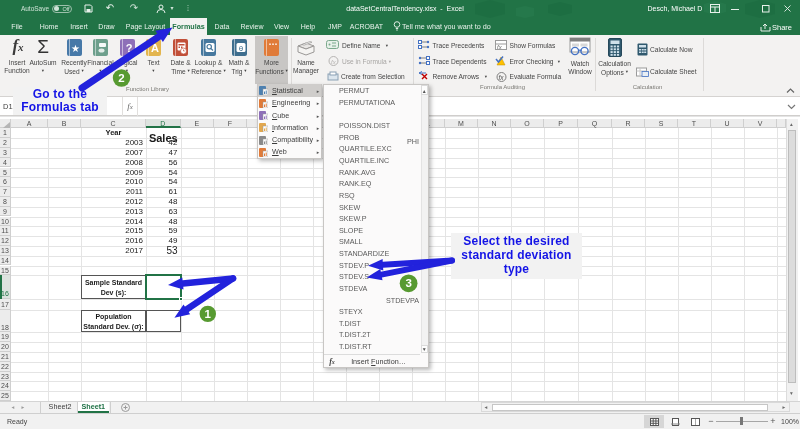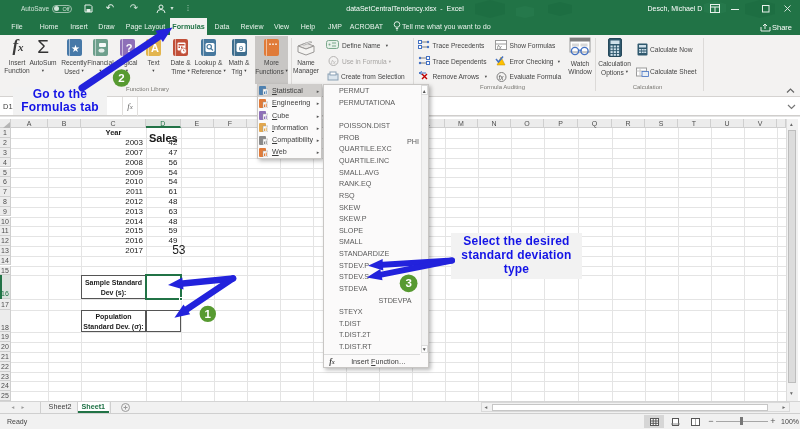--- a/index.html
+++ b/index.html
@@ -408,21 +408,21 @@
 <div style="position:absolute;left:146px;top:196.9000000000001px;width:34.5px;height:9.800000000000011px;font-size:8px;color:#1a1a1a;font-weight:normal;text-align:right;line-height:9.800000000000011px;padding-right:3px;">48</div>
 <div style="position:absolute;left:81px;top:206.7000000000001px;width:65px;height:9.800000000000011px;font-size:8px;color:#1a1a1a;font-weight:normal;text-align:right;line-height:9.800000000000011px;padding-right:3px;">2013</div>
 <div style="position:absolute;left:146px;top:206.7000000000001px;width:34.5px;height:9.800000000000011px;font-size:8px;color:#1a1a1a;font-weight:normal;text-align:right;line-height:9.800000000000011px;padding-right:3px;">63</div>
 <div style="position:absolute;left:81px;top:216.5000000000001px;width:65px;height:9.800000000000011px;font-size:8px;color:#1a1a1a;font-weight:normal;text-align:right;line-height:9.800000000000011px;padding-right:3px;">2014</div>
 <div style="position:absolute;left:146px;top:216.5000000000001px;width:34.5px;height:9.800000000000011px;font-size:8px;color:#1a1a1a;font-weight:normal;text-align:right;line-height:9.800000000000011px;padding-right:3px;">48</div>
 <div style="position:absolute;left:81px;top:226.30000000000013px;width:65px;height:9.800000000000011px;font-size:8px;color:#1a1a1a;font-weight:normal;text-align:right;line-height:9.800000000000011px;padding-right:3px;">2015</div>
 <div style="position:absolute;left:146px;top:226.30000000000013px;width:34.5px;height:9.800000000000011px;font-size:8px;color:#1a1a1a;font-weight:normal;text-align:right;line-height:9.800000000000011px;padding-right:3px;">59</div>
 <div style="position:absolute;left:81px;top:236.10000000000014px;width:65px;height:9.800000000000011px;font-size:8px;color:#1a1a1a;font-weight:normal;text-align:right;line-height:9.800000000000011px;padding-right:3px;">2016</div>
 <div style="position:absolute;left:146px;top:236.10000000000014px;width:34.5px;height:9.800000000000011px;font-size:8px;color:#1a1a1a;font-weight:normal;text-align:right;line-height:9.800000000000011px;padding-right:3px;">49</div>
 <div style="position:absolute;left:81px;top:245.90000000000015px;width:65px;height:9.800000000000011px;font-size:8px;color:#1a1a1a;font-weight:normal;text-align:right;line-height:9.800000000000011px;padding-right:3px;">2017</div>
-<div style="position:absolute;left:146px;top:245.90000000000015px;width:34.5px;height:9.800000000000011px;font-size:12px;color:#1a1a1a;font-weight:normal;text-align:right;line-height:9.800000000000011px;padding-right:3px;margin-left:8px;">53</div>
+<div style="position:absolute;left:146px;top:245.90000000000015px;width:34.5px;height:9.800000000000011px;font-size:10px;color:#1a1a1a;font-weight:normal;text-align:right;line-height:9.800000000000011px;padding-right:3px;">53</div>
 <div style="position:absolute;left:81px;top:275.3000000000002px;width:65px;height:23.600000000000023px;border:1px solid #555;font-size:7px;font-weight:bold;color:#1a1a1a;text-align:center;line-height:10.5px;padding-top:1.5px;">Sample Standard<br>Dev (s):</div>
 <div style="position:absolute;left:145px;top:274.3000000000002px;width:37px;height:25.600000000000023px;border:2px solid #217346;background:#fff;"></div>
 <div style="position:absolute;left:179px;top:297.4000000000002px;width:3.5px;height:3.5px;background:#217346;border:1px solid #fff;"></div>
 <div style="position:absolute;left:81px;top:309.9000000000002px;width:65px;height:22.5px;border:1px solid #555;font-size:7px;font-weight:bold;color:#1a1a1a;text-align:center;line-height:10.5px;padding-top:1px;">Population<br>Standard Dev. (σ):</div>
 <div style="position:absolute;left:146px;top:309.9000000000002px;width:34.5px;height:22.5px;border:1px solid #555;background:#fff;"></div>
 <div class="" style="left:785.5px;top:118.5px;width:12px;height:282.5px;background:#f1f1f1;border-left:1px solid #dcdcdc"></div>
 <div style="position:absolute;left:786.5px;top:119.5px;width:10px;height:8px;font-size:5.5px;color:#6a6a6a;font-weight:normal;text-align:center;line-height:8px;white-space:nowrap;">▴</div>
 <div style="position:absolute;left:787.5px;top:130px;width:8px;height:253px;background:#dcdcdc;border:1px solid #bdbdbd;"></div>
 <div style="position:absolute;left:786.5px;top:389px;width:10px;height:8px;font-size:5.5px;color:#6a6a6a;font-weight:normal;text-align:center;line-height:8px;white-space:nowrap;">▾</div>
 <div class="" style="left:0;top:401px;width:800px;height:11.5px;background:#f1f1f1;border-top:1px solid #d4d4d4"></div>
@@ -516,32 +516,32 @@
 <div style="position:absolute;left:272px;top:146.4px;width:44px;height:12.3px;font-size:7.2px;color:#3c3c3c;font-weight:normal;text-align:left;line-height:12.3px;white-space:nowrap;"><u>W</u>eb</div>
 <div style="position:absolute;left:314px;top:147.4px;width:8px;height:10px;font-size:5px;color:#555;font-weight:normal;text-align:center;line-height:10px;white-space:nowrap;">▸</div>
 <div style="position:absolute;left:322.5px;top:83.8px;width:106.5px;height:284px;background:#fbfafa;border:1px solid #c8c6c4;box-shadow:2px 2px 4px rgba(0,0,0,0.28);"></div>
 <div style="position:absolute;left:339px;top:85.2px;width:80px;height:11.63px;font-size:7.2px;color:#5a5a5a;font-weight:normal;text-align:left;line-height:11.63px;white-space:nowrap;">PERMUT</div>
 <div style="position:absolute;left:339px;top:96.83px;width:80px;height:11.63px;font-size:7.2px;color:#5a5a5a;font-weight:normal;text-align:left;line-height:11.63px;white-space:nowrap;">PERMUTATIONA</div>
 <div style="position:absolute;left:339px;top:108.46px;width:80px;height:11.63px;font-size:7.2px;color:#5a5a5a;font-weight:normal;text-align:right;line-height:11.63px;white-space:nowrap;margin-top:28px;">PHI</div>
 <div style="position:absolute;left:339px;top:120.08999999999999px;width:80px;height:11.63px;font-size:7.2px;color:#5a5a5a;font-weight:normal;text-align:left;line-height:11.63px;white-space:nowrap;">POISSON.DIST</div>
 <div style="position:absolute;left:339px;top:131.72px;width:80px;height:11.63px;font-size:7.2px;color:#5a5a5a;font-weight:normal;text-align:left;line-height:11.63px;white-space:nowrap;">PROB</div>
 <div style="position:absolute;left:339px;top:143.35px;width:80px;height:11.63px;font-size:7.2px;color:#5a5a5a;font-weight:normal;text-align:left;line-height:11.63px;white-space:nowrap;">QUARTILE.EXC</div>
 <div style="position:absolute;left:339px;top:154.98px;width:80px;height:11.63px;font-size:7.2px;color:#5a5a5a;font-weight:normal;text-align:left;line-height:11.63px;white-space:nowrap;">QUARTILE.INC</div>
-<div style="position:absolute;left:339px;top:166.60999999999999px;width:80px;height:11.63px;font-size:7.2px;color:#5a5a5a;font-weight:normal;text-align:left;line-height:11.63px;white-space:nowrap;">SMALL.AVG</div>
+<div style="position:absolute;left:339px;top:166.60999999999999px;width:80px;height:11.63px;font-size:7.2px;color:#5a5a5a;font-weight:normal;text-align:left;line-height:11.63px;white-space:nowrap;">RANK.AVG</div>
 <div style="position:absolute;left:339px;top:178.23999999999998px;width:80px;height:11.63px;font-size:7.2px;color:#5a5a5a;font-weight:normal;text-align:left;line-height:11.63px;white-space:nowrap;">RANK.EQ</div>
 <div style="position:absolute;left:339px;top:189.86999999999998px;width:80px;height:11.63px;font-size:7.2px;color:#5a5a5a;font-weight:normal;text-align:left;line-height:11.63px;white-space:nowrap;">RSQ</div>
 <div style="position:absolute;left:339px;top:201.49999999999997px;width:80px;height:11.63px;font-size:7.2px;color:#5a5a5a;font-weight:normal;text-align:left;line-height:11.63px;white-space:nowrap;">SKEW</div>
 <div style="position:absolute;left:339px;top:213.12999999999997px;width:80px;height:11.63px;font-size:7.2px;color:#5a5a5a;font-weight:normal;text-align:left;line-height:11.63px;white-space:nowrap;">SKEW.P</div>
 <div style="position:absolute;left:339px;top:224.75999999999996px;width:80px;height:11.63px;font-size:7.2px;color:#5a5a5a;font-weight:normal;text-align:left;line-height:11.63px;white-space:nowrap;">SLOPE</div>
 <div style="position:absolute;left:339px;top:236.38999999999996px;width:80px;height:11.63px;font-size:7.2px;color:#5a5a5a;font-weight:normal;text-align:left;line-height:11.63px;white-space:nowrap;">SMALL</div>
 <div style="position:absolute;left:339px;top:248.01999999999995px;width:80px;height:11.63px;font-size:7.2px;color:#5a5a5a;font-weight:normal;text-align:left;line-height:11.63px;white-space:nowrap;">STANDARDIZE</div>
 <div style="position:absolute;left:339px;top:259.65px;width:80px;height:11.63px;font-size:7.2px;color:#5a5a5a;font-weight:normal;text-align:left;line-height:11.63px;white-space:nowrap;">STDEV.P</div>
 <div style="position:absolute;left:339px;top:271.28px;width:80px;height:11.63px;font-size:7.2px;color:#5a5a5a;font-weight:normal;text-align:left;line-height:11.63px;white-space:nowrap;">STDEV.S</div>
 <div style="position:absolute;left:339px;top:282.90999999999997px;width:80px;height:11.63px;font-size:7.2px;color:#5a5a5a;font-weight:normal;text-align:left;line-height:11.63px;white-space:nowrap;">STDEVA</div>
-<div style="position:absolute;left:355px;top:294.53999999999996px;width:80px;height:11.63px;font-size:7.2px;color:#5a5a5a;font-weight:normal;text-align:center;line-height:11.63px;white-space:nowrap;">STDEVPA</div>
+<div style="position:absolute;left:339px;top:294.53999999999996px;width:80px;height:11.63px;font-size:7.2px;color:#5a5a5a;font-weight:normal;text-align:right;line-height:11.63px;white-space:nowrap;">STDEVPA</div>
 <div style="position:absolute;left:339px;top:306.16999999999996px;width:80px;height:11.63px;font-size:7.2px;color:#5a5a5a;font-weight:normal;text-align:left;line-height:11.63px;white-space:nowrap;">STEYX</div>
 <div style="position:absolute;left:339px;top:317.79999999999995px;width:80px;height:11.63px;font-size:7.2px;color:#5a5a5a;font-weight:normal;text-align:left;line-height:11.63px;white-space:nowrap;">T.DIST</div>
 <div style="position:absolute;left:339px;top:329.42999999999995px;width:80px;height:11.63px;font-size:7.2px;color:#5a5a5a;font-weight:normal;text-align:left;line-height:11.63px;white-space:nowrap;">T.DIST.2T</div>
 <div style="position:absolute;left:339px;top:341.05999999999995px;width:80px;height:11.63px;font-size:7.2px;color:#5a5a5a;font-weight:normal;text-align:left;line-height:11.63px;white-space:nowrap;">T.DIST.RT</div>
 <div style="position:absolute;left:420.5px;top:84.8px;width:7.5px;height:268px;background:#f2f2f2;border-left:1px solid #e3e3e3;"></div>
 <div style="position:absolute;left:420.5px;top:84.8px;width:7.5px;height:10.5px;background:#fdfdfd;border:1px solid #dadada;font-size:5px;color:#555;text-align:center;line-height:10px;">▲</div>
 <div style="position:absolute;left:420.5px;top:345px;width:7.5px;height:8px;background:#fdfdfd;border:1px solid #dadada;font-size:5px;color:#555;text-align:center;line-height:7px;">▼</div>
 <div class="" style="left:324px;top:353.8px;width:96px;height:1px;background:#dcdcdc"></div>
 <div style="position:absolute;left:326px;top:355.5px;width:12px;height:11px;font-size:8px;color:#444;font-weight:normal;text-align:center;line-height:11px;white-space:nowrap;"><i style="font-family:&quot;Liberation Serif&quot;,serif;font-weight:bold">f<span style="font-size:6px">x</span></i></div>
 <div style="position:absolute;left:338.5px;top:355.5px;width:80px;height:11px;font-size:7.2px;color:#3c3c3c;font-weight:normal;text-align:center;line-height:11px;white-space:nowrap;">Insert <u>F</u>unction…</div>

